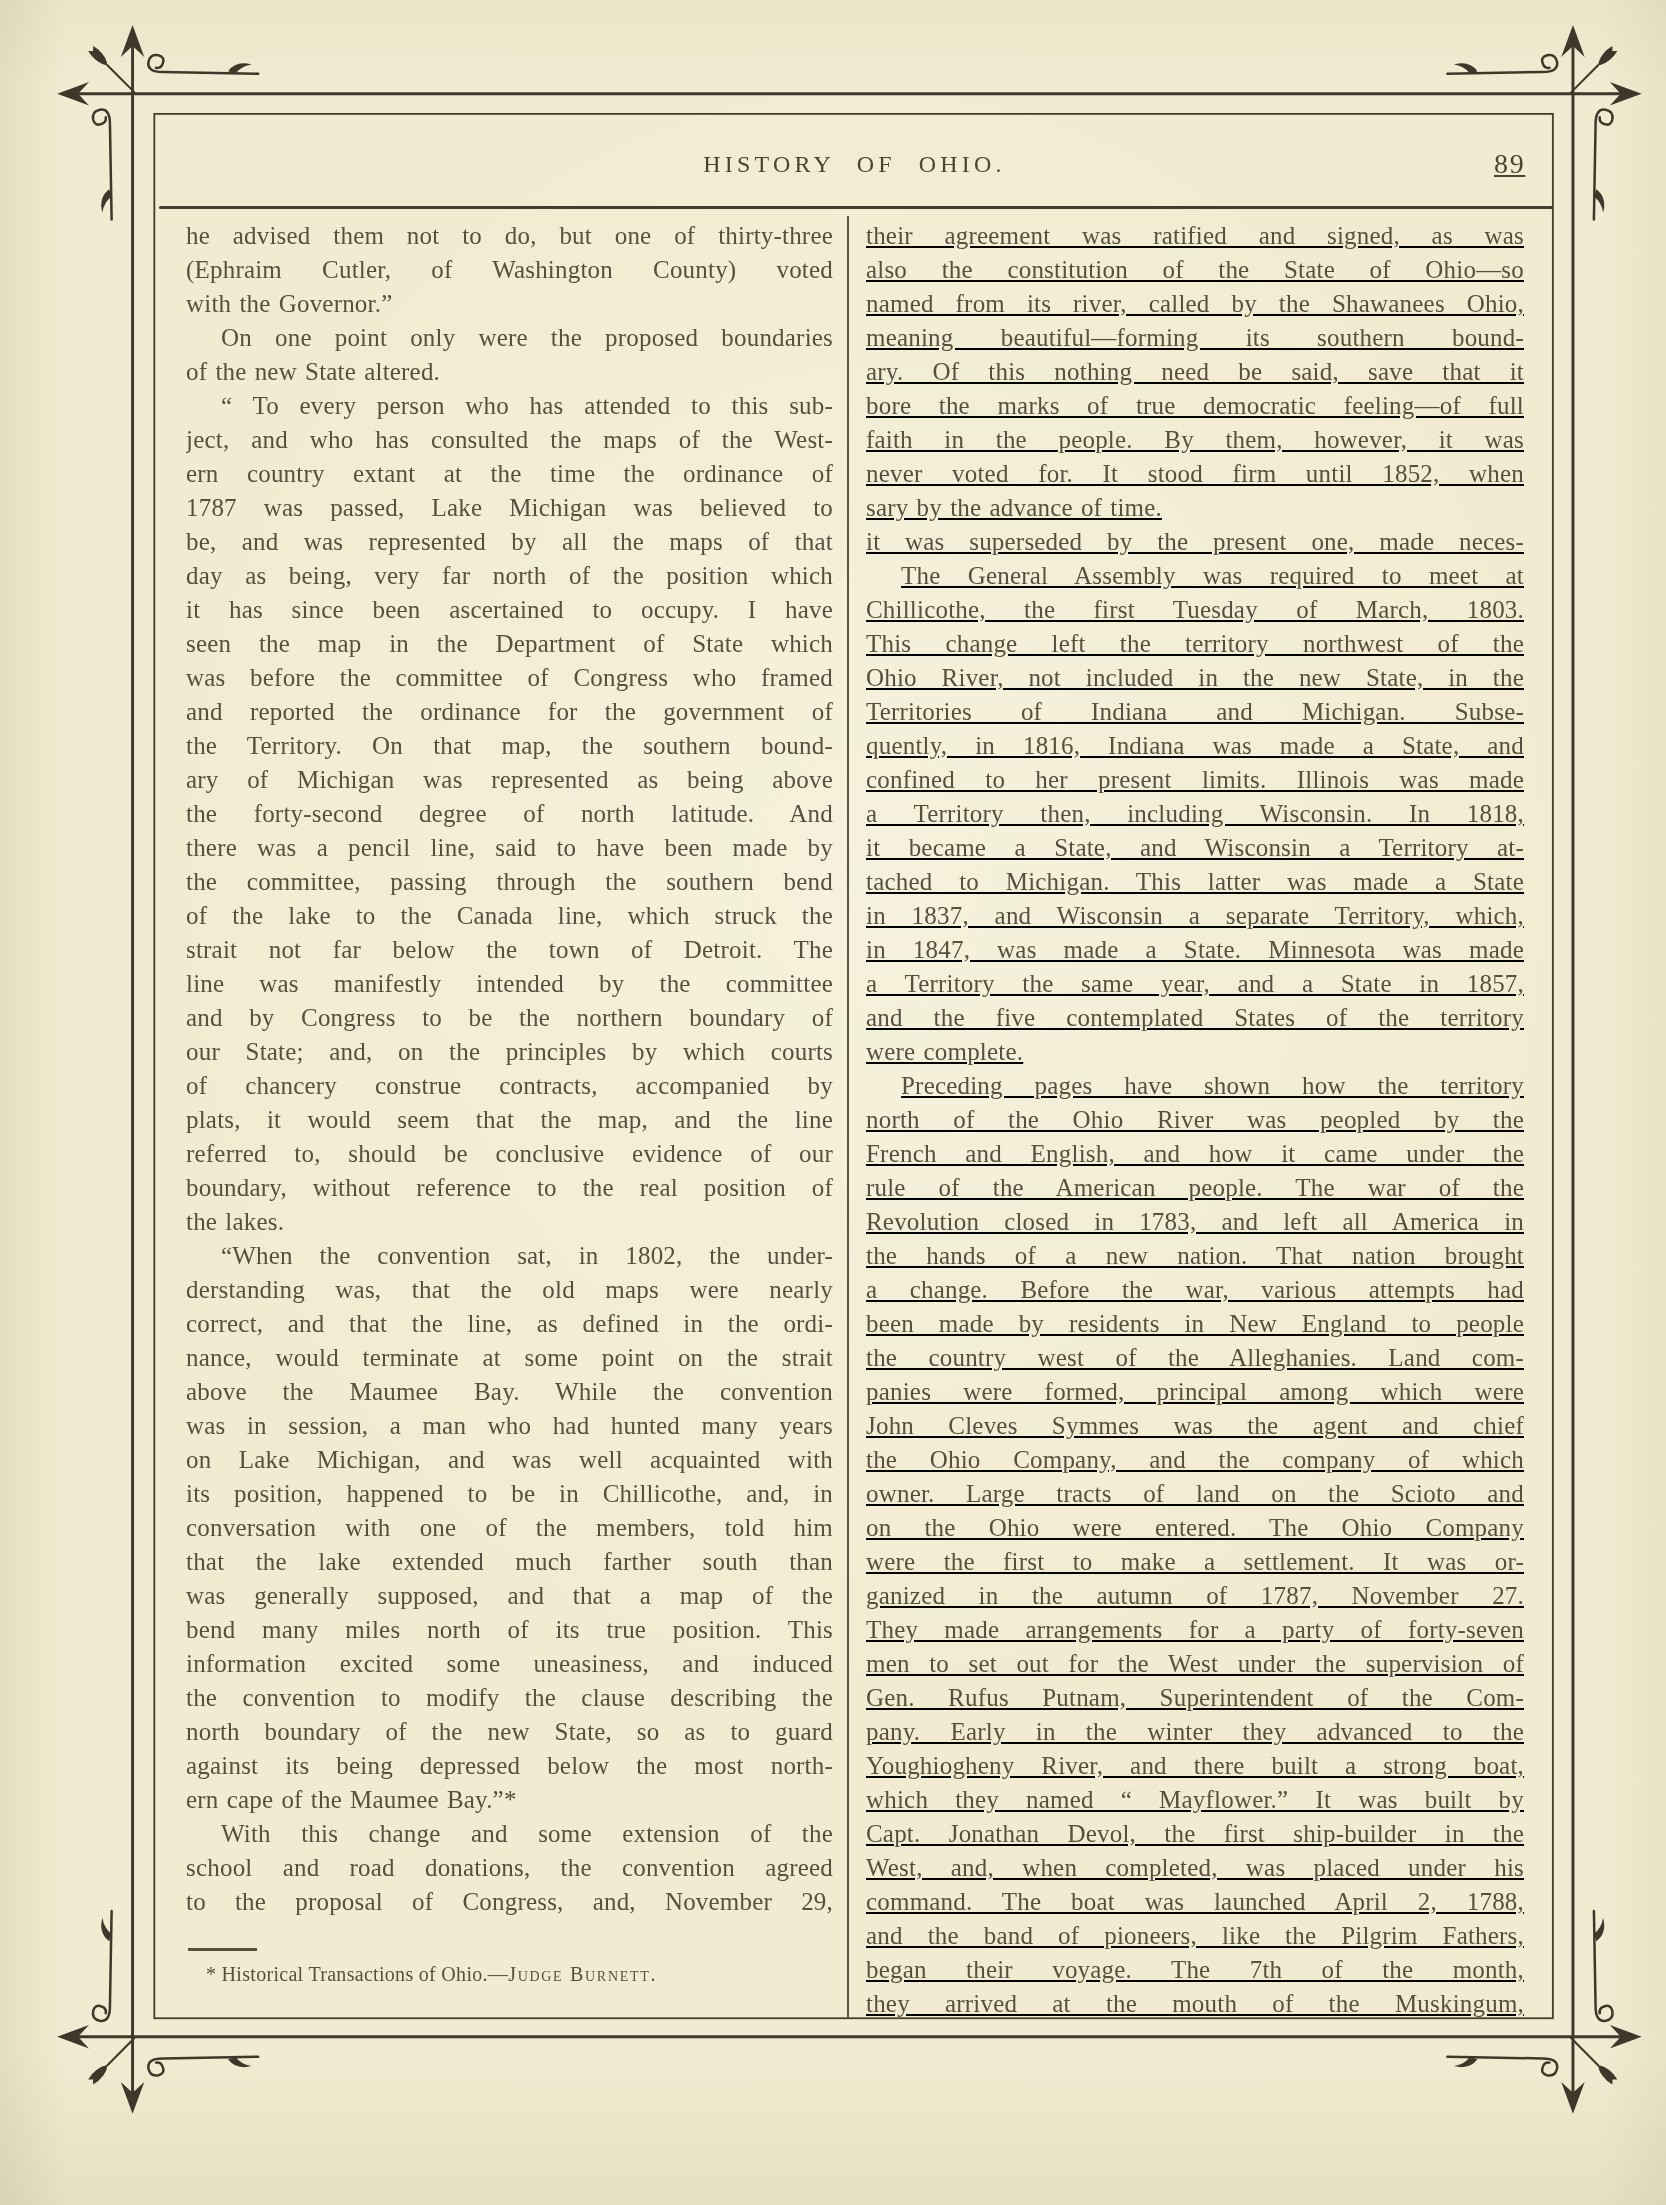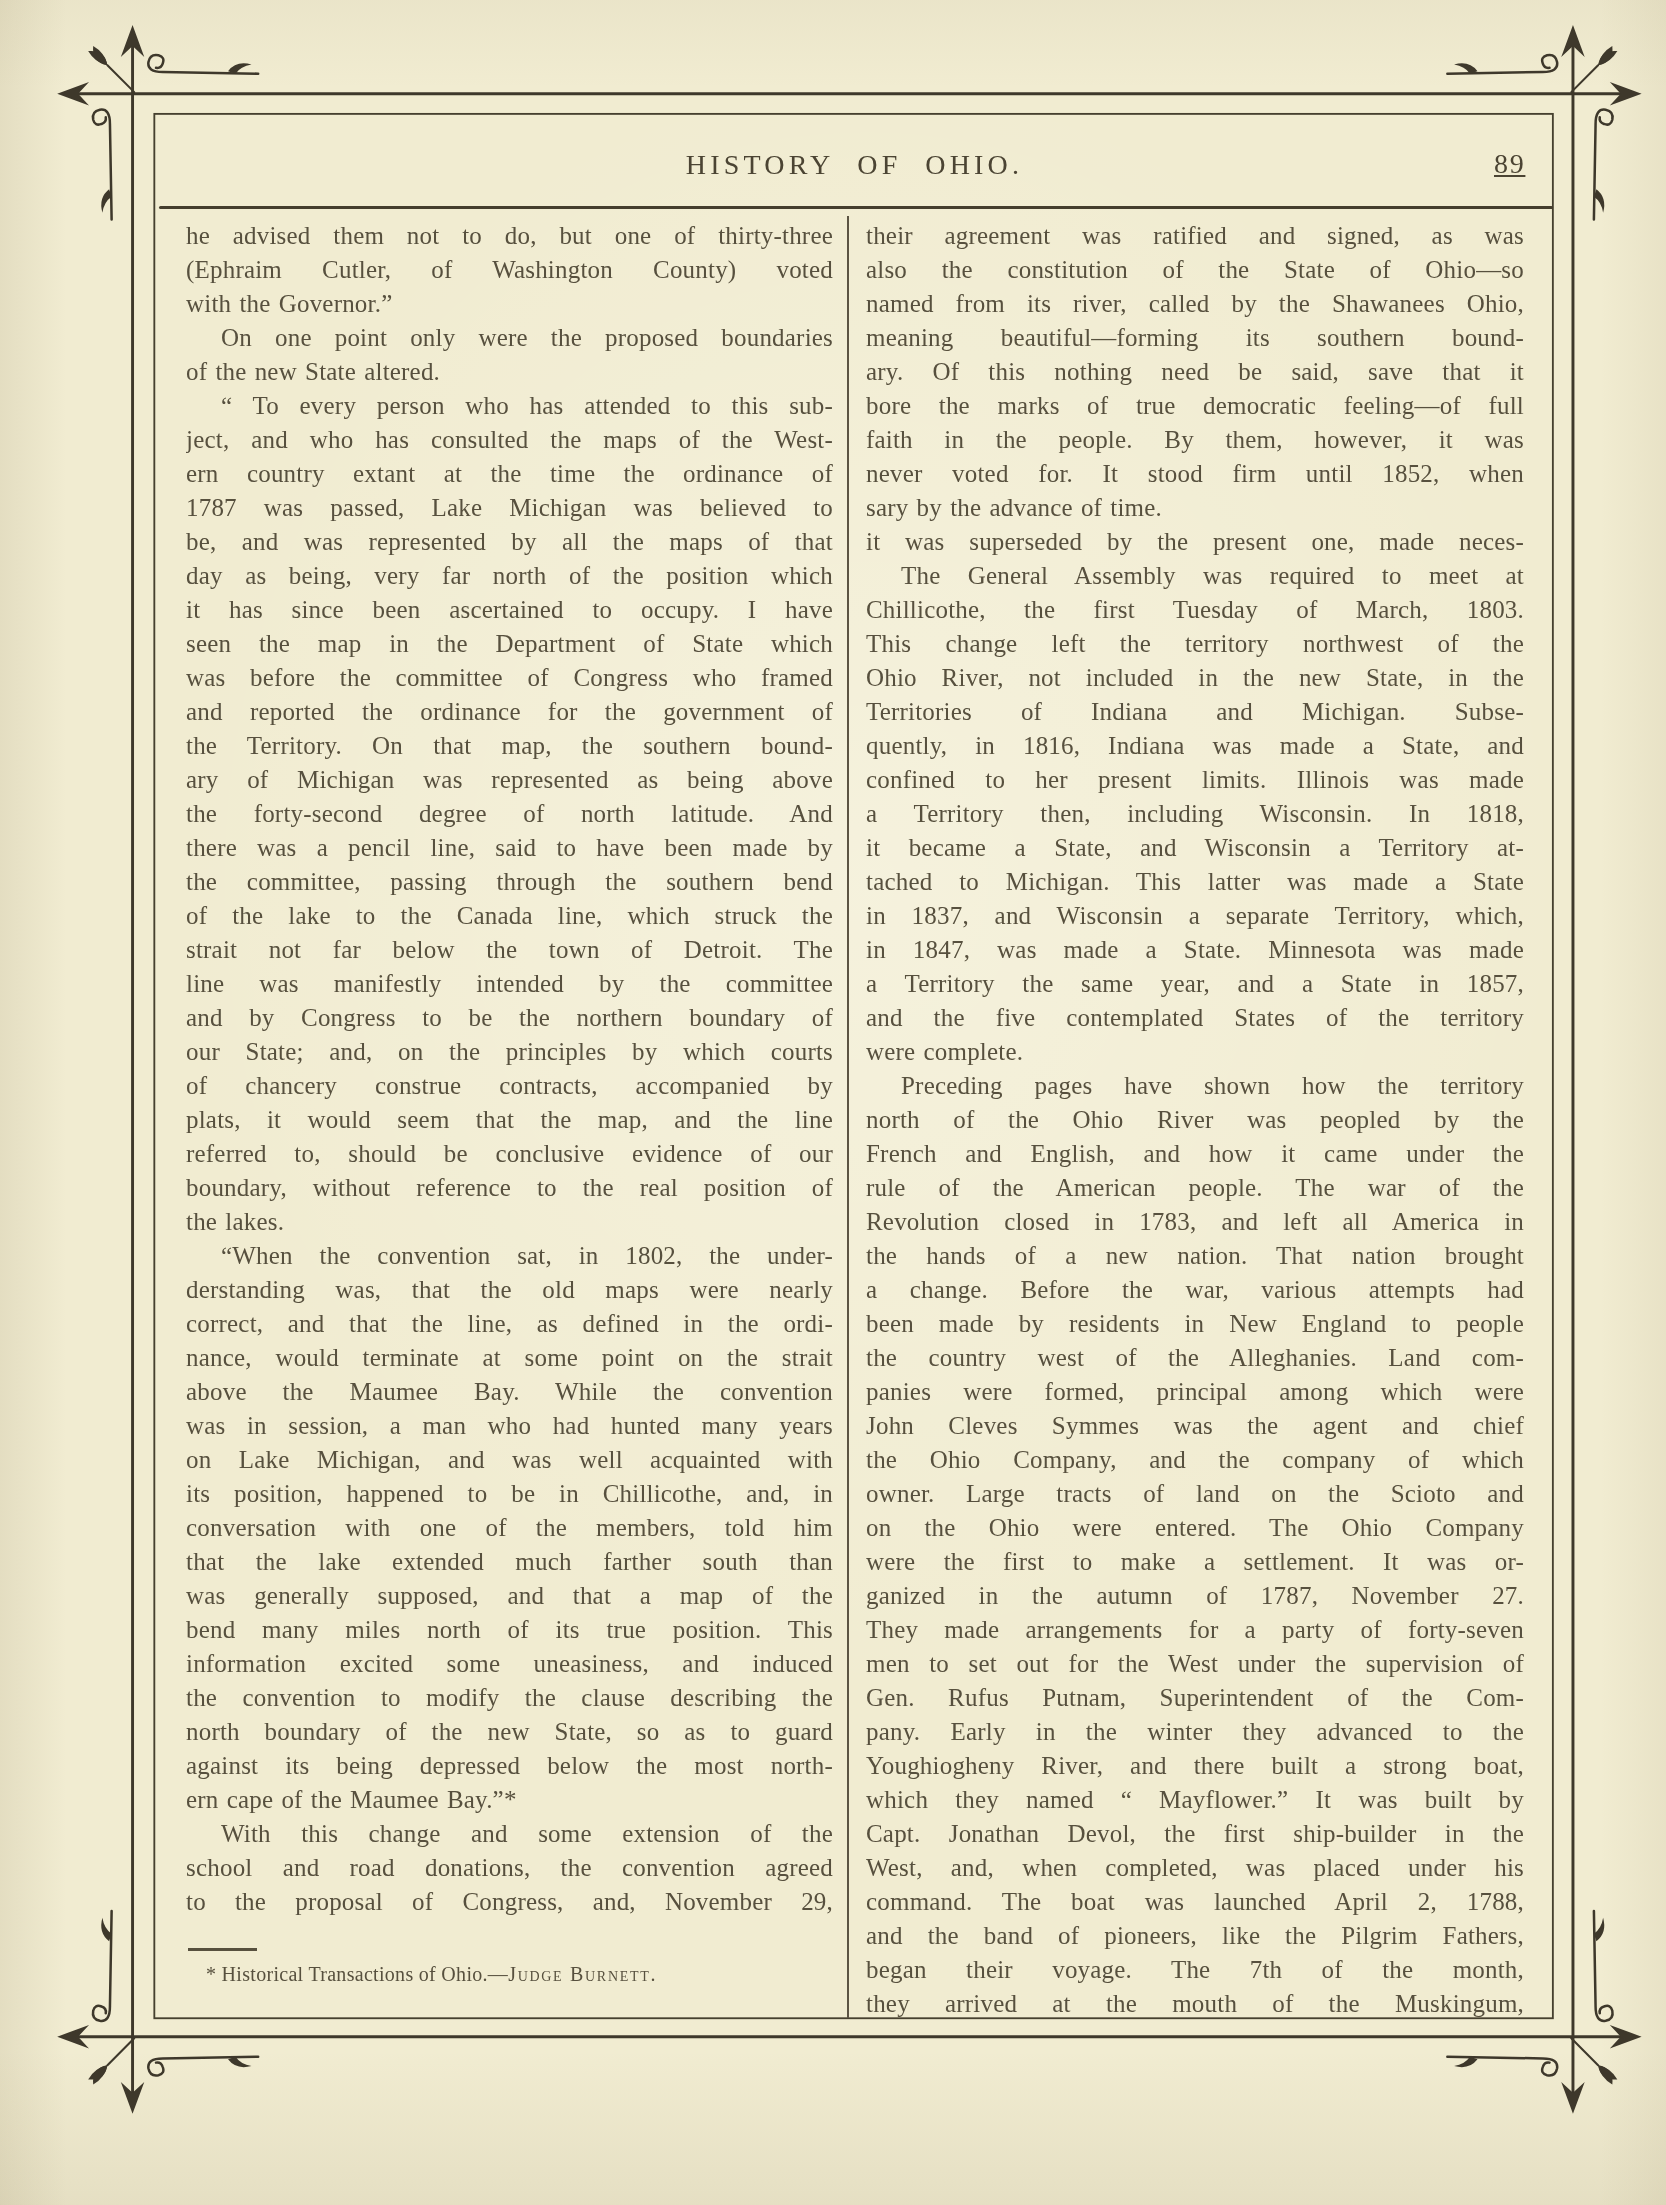--- a/index.html
+++ b/index.html
@@ -13,38 +13,38 @@
     background:
       radial-gradient(ellipse 1005px 1173px at 52% 40%, rgba(255,255,248,0.30), rgba(255,255,248,0) 70%),
       linear-gradient(90deg, rgba(110,92,52,0.10), rgba(110,92,52,0) 4%),
       linear-gradient(270deg, rgba(110,92,52,0.07), rgba(110,92,52,0) 4%),
       linear-gradient(0deg, rgba(110,92,52,0.09), rgba(110,92,52,0) 7%),
       linear-gradient(180deg, rgba(110,92,52,0.05), rgba(110,92,52,0) 4%);
   }
   .border-art{position:absolute;left:0;top:0;z-index:1;}
   .header-title{
     position:absolute;left:156px;width:1397px;top:146px;height:37px;line-height:37px;
-    text-align:center;font-size:28px;letter-spacing:4.2px;word-spacing:12.6px;
+    text-align:center;font-size:24px;letter-spacing:4.2px;word-spacing:12.6px;
     color:var(--ink-dark,#4b4433);z-index:2;
   }
   .page-number{
     position:absolute;left:1494px;top:147px;height:34px;line-height:34px;
     font-size:28px;letter-spacing:1.7px;color:var(--ink-dark,#4b4433);z-index:2;text-decoration:underline;
   }
   .header-rule{
     position:absolute;left:159px;top:206px;width:1394px;height:2.5px;
     background:var(--border-ink,#453e2d);z-index:2;border-radius:1.7px;
   }
   .col-divider{
     position:absolute;left:847px;top:216px;width:1.7px;height:1802px;
     background:#5c5443;z-index:2;
   }
   .col{position:absolute;top:219px;z-index:2;}
   .col-left{left:186px;width:647px;}
-  .col-right{left:866px;width:658px;}
+  .col-right{left:866px;width:658px;text-decoration:underline;}
   .line{
     height:34px;line-height:34px;font-size:25px;color:var(--ink,#57503e);
     letter-spacing:0.2px;word-spacing:1.7px;
     text-align:justify;text-align-last:justify;overflow:hidden;white-space:nowrap;
   }
   .line.end{text-align-last:left;}
   .line.indent{padding-left:35px;}
   .footnote{margin-top:20px;}
   .footnote-rule{width:69px;height:2.5px;background:var(--ink,#57503e);margin-left:1.7px;}
   .footnote-text{

